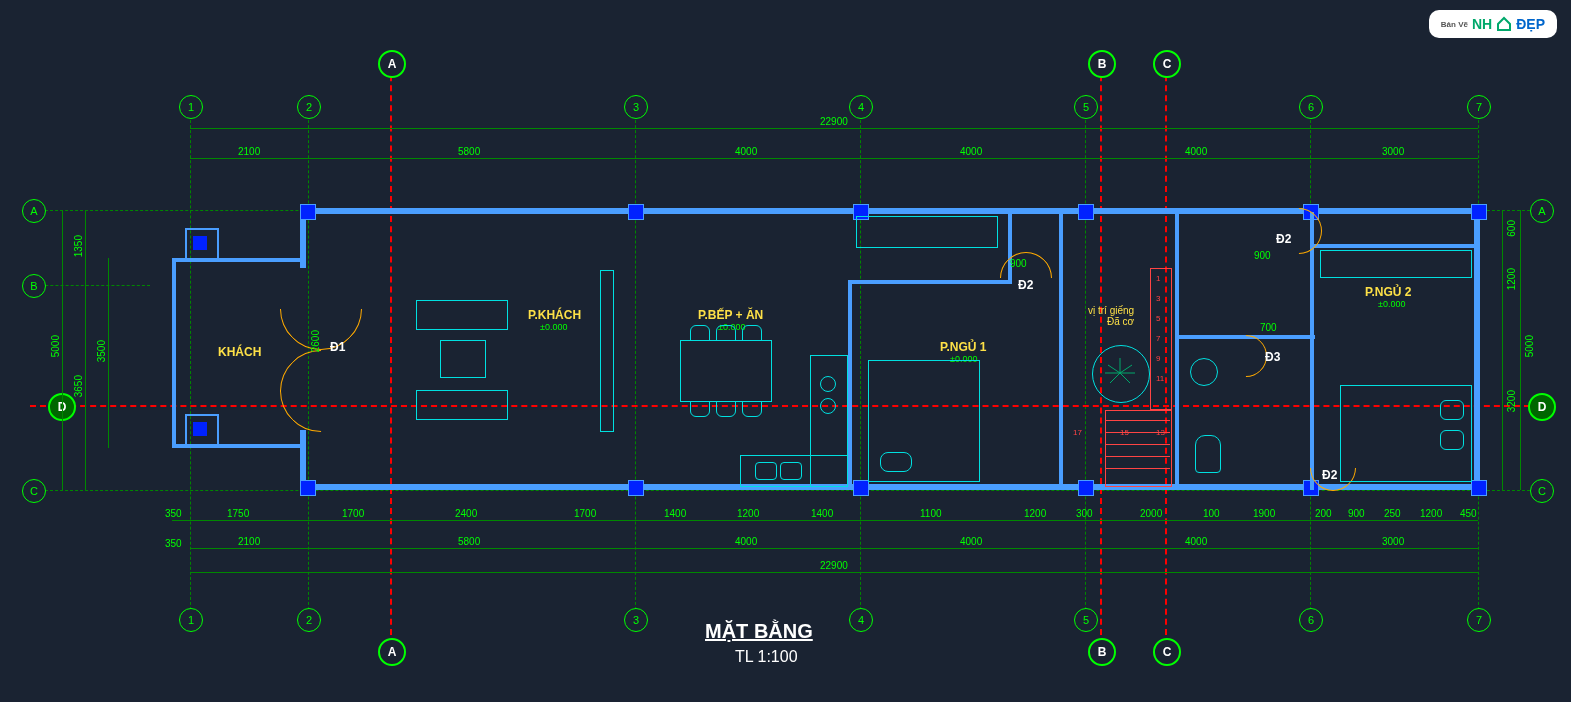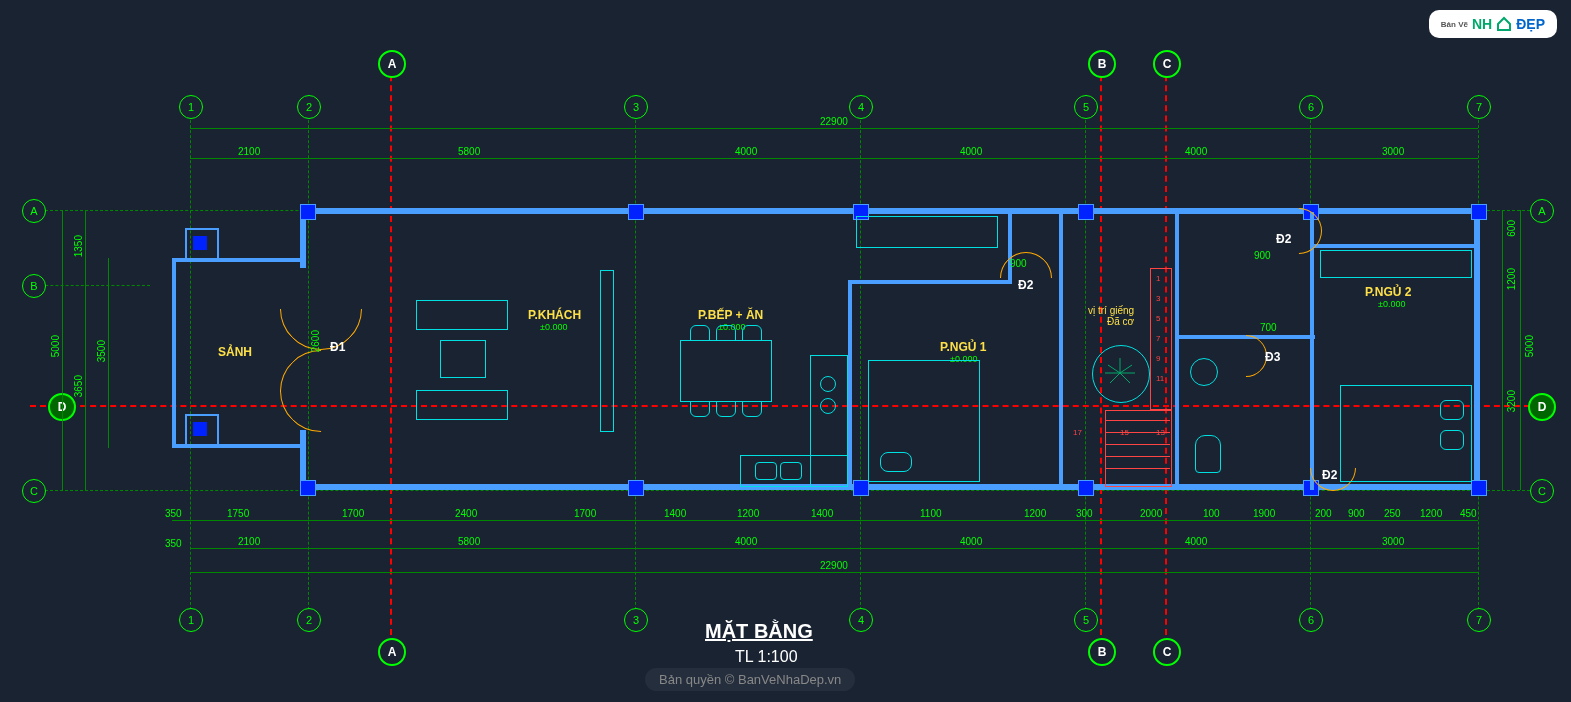--- a/index.html
+++ b/index.html
@@ -204,21 +204,21 @@
   <div class="door-label" style="left:1276px;top:232px">Đ2</div>
   <div class="dim-text" style="left:1254px;top:250px">900</div>
 
   <div class="arc" style="left:1225px;top:335px;width:40px;height:40px;transform:rotate(225deg)"></div>
   <div class="door-label" style="left:1265px;top:350px">Đ3</div>
   <div class="dim-text" style="left:1260px;top:322px">700</div>
 
   <div class="arc" style="left:1310px;top:445px;width:44px;height:44px;transform:rotate(-45deg)"></div>
   <div class="door-label" style="left:1322px;top:468px">Đ2</div>
 
-  <div class="room-label" style="left:218px;top:345px">SẢNH</div>
+  <div class="room-label" style="left:218px;top:345px">KHÁCH</div>
   <div class="room-label" style="left:528px;top:308px">P.KHÁCH</div>
   <div class="room-level" style="left:540px;top:322px">±0.000</div>
   <div class="room-label" style="left:698px;top:308px">P.BẾP + ĂN</div>
   <div class="room-level" style="left:718px;top:322px">±0.000</div>
   <div class="room-label" style="left:940px;top:340px">P.NGỦ 1</div>
   <div class="room-level" style="left:950px;top:354px">±0.000</div>
   <div class="room-label" style="left:1088px;top:305px;font-size:10px;font-weight:normal;white-space:pre;text-align:right">vị trí giếng
 Đã cơ</div>
   <div class="room-label" style="left:1365px;top:285px">P.NGỦ 2</div>
   <div class="room-level" style="left:1378px;top:299px">±0.000</div>
@@ -276,15 +276,14 @@
   <div class="sink-circle" style="left:1190px;top:358px;width:26px;height:26px"></div>
   <div class="furniture" style="left:1195px;top:435px;width:24px;height:36px;border-radius:10px 10px 4px 4px"></div>
 
   <div class="furniture" style="left:1340px;top:385px;width:130px;height:95px"></div>
   <div class="furniture" style="left:1440px;top:400px;width:22px;height:18px;border-radius:6px"></div>
   <div class="furniture" style="left:1440px;top:430px;width:22px;height:18px;border-radius:6px"></div>
   <div class="furniture" style="left:1320px;top:250px;width:150px;height:26px"></div>
 
   <div class="title" style="left:705px;top:620px">MẶT BẰNG</div>
   <div class="subtitle" style="left:735px;top:648px">TL 1:100</div>
-  <div class="watermark" style="left:645px;top:668px">Bản quyền © BanVeNhaDep.vn</div>
 
 </div>
 
 </body></html>

